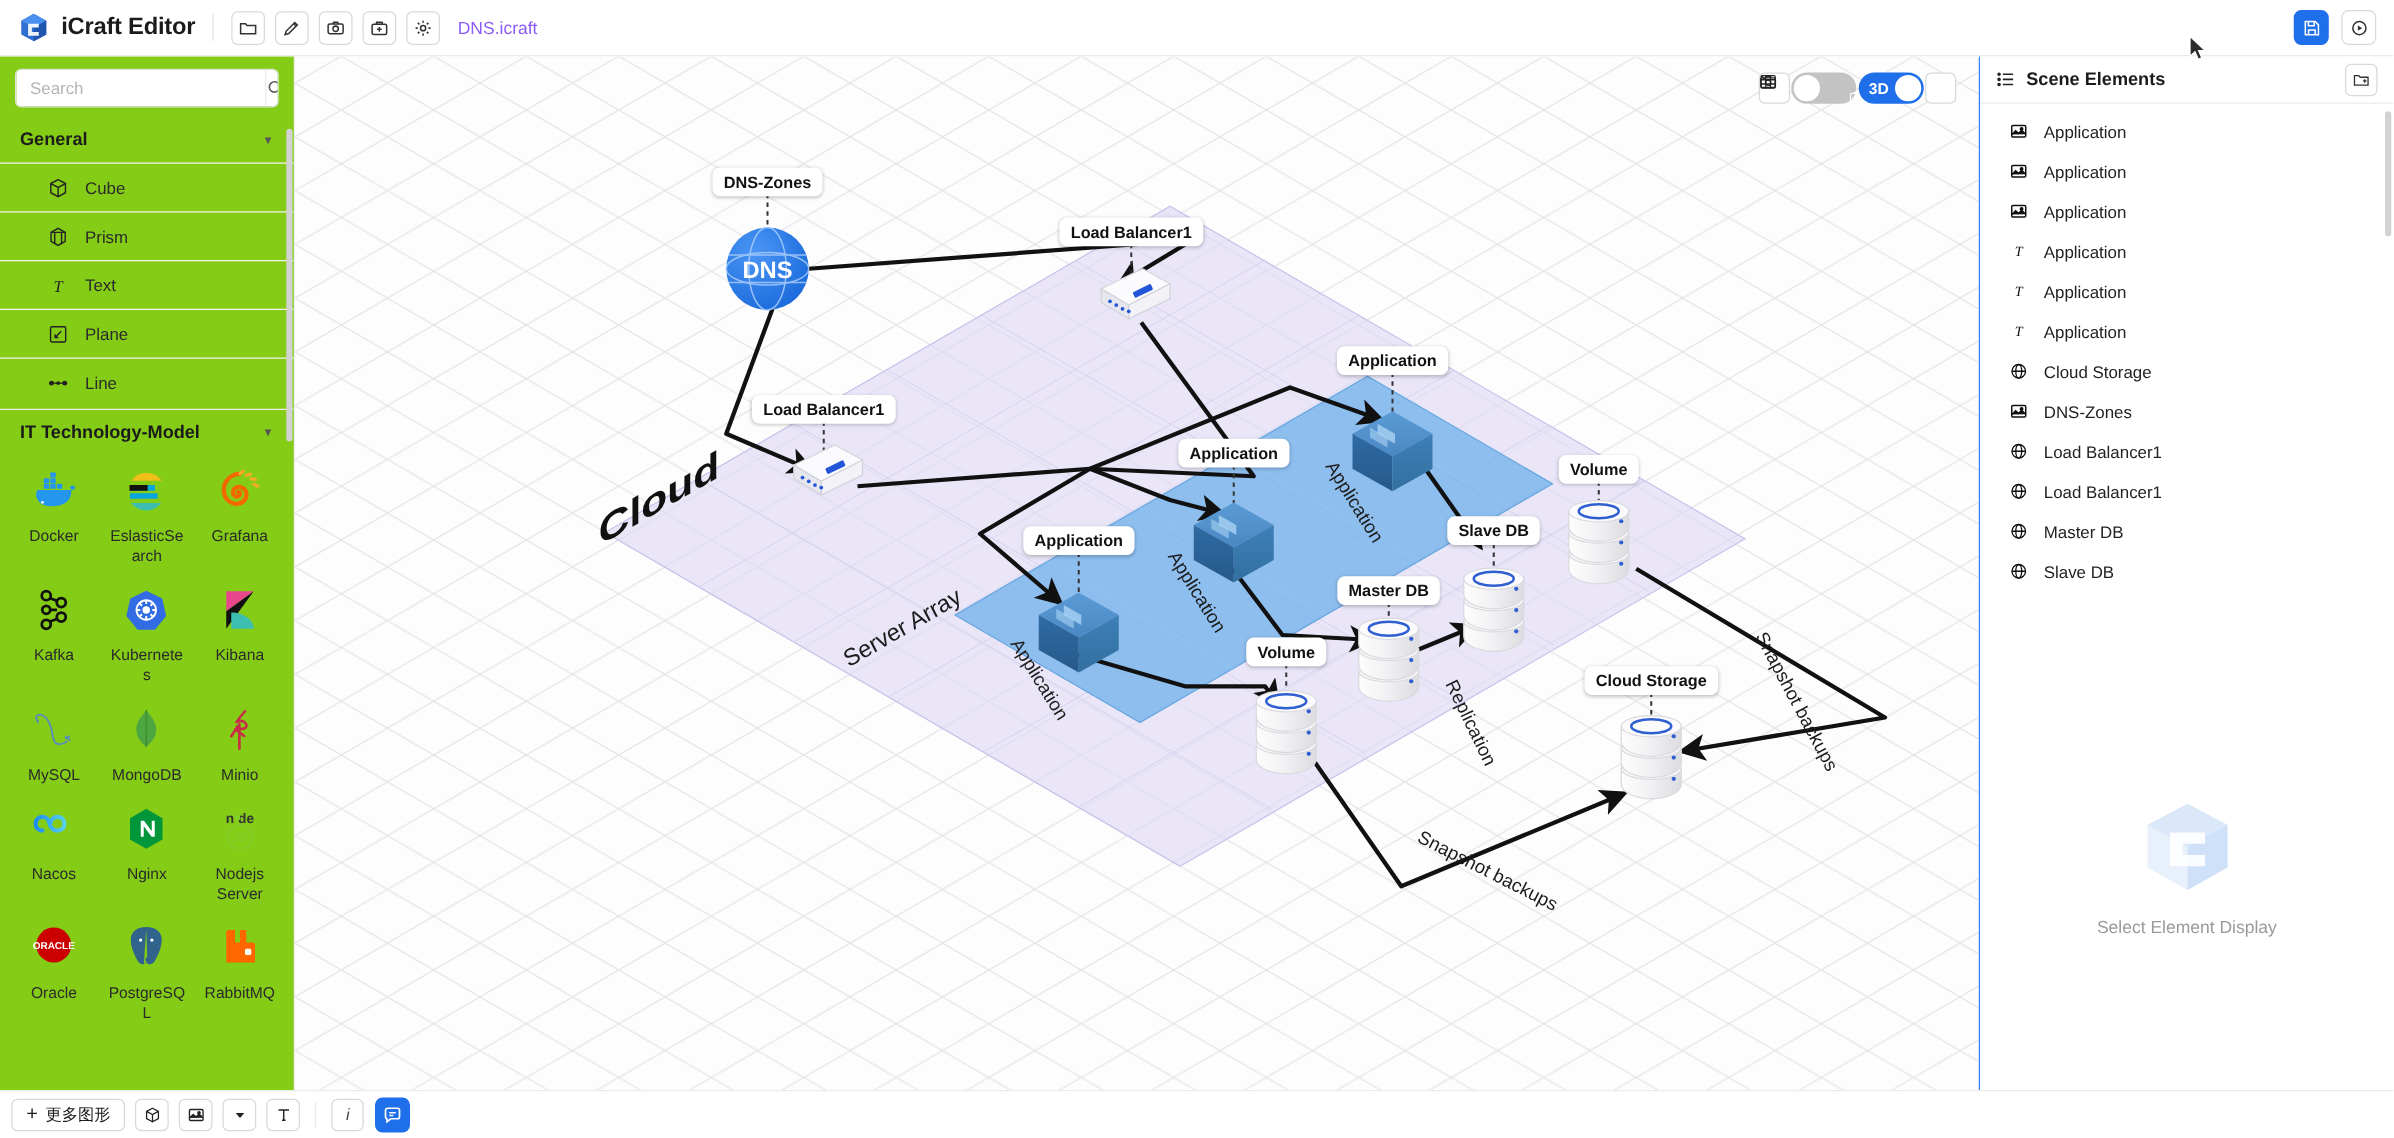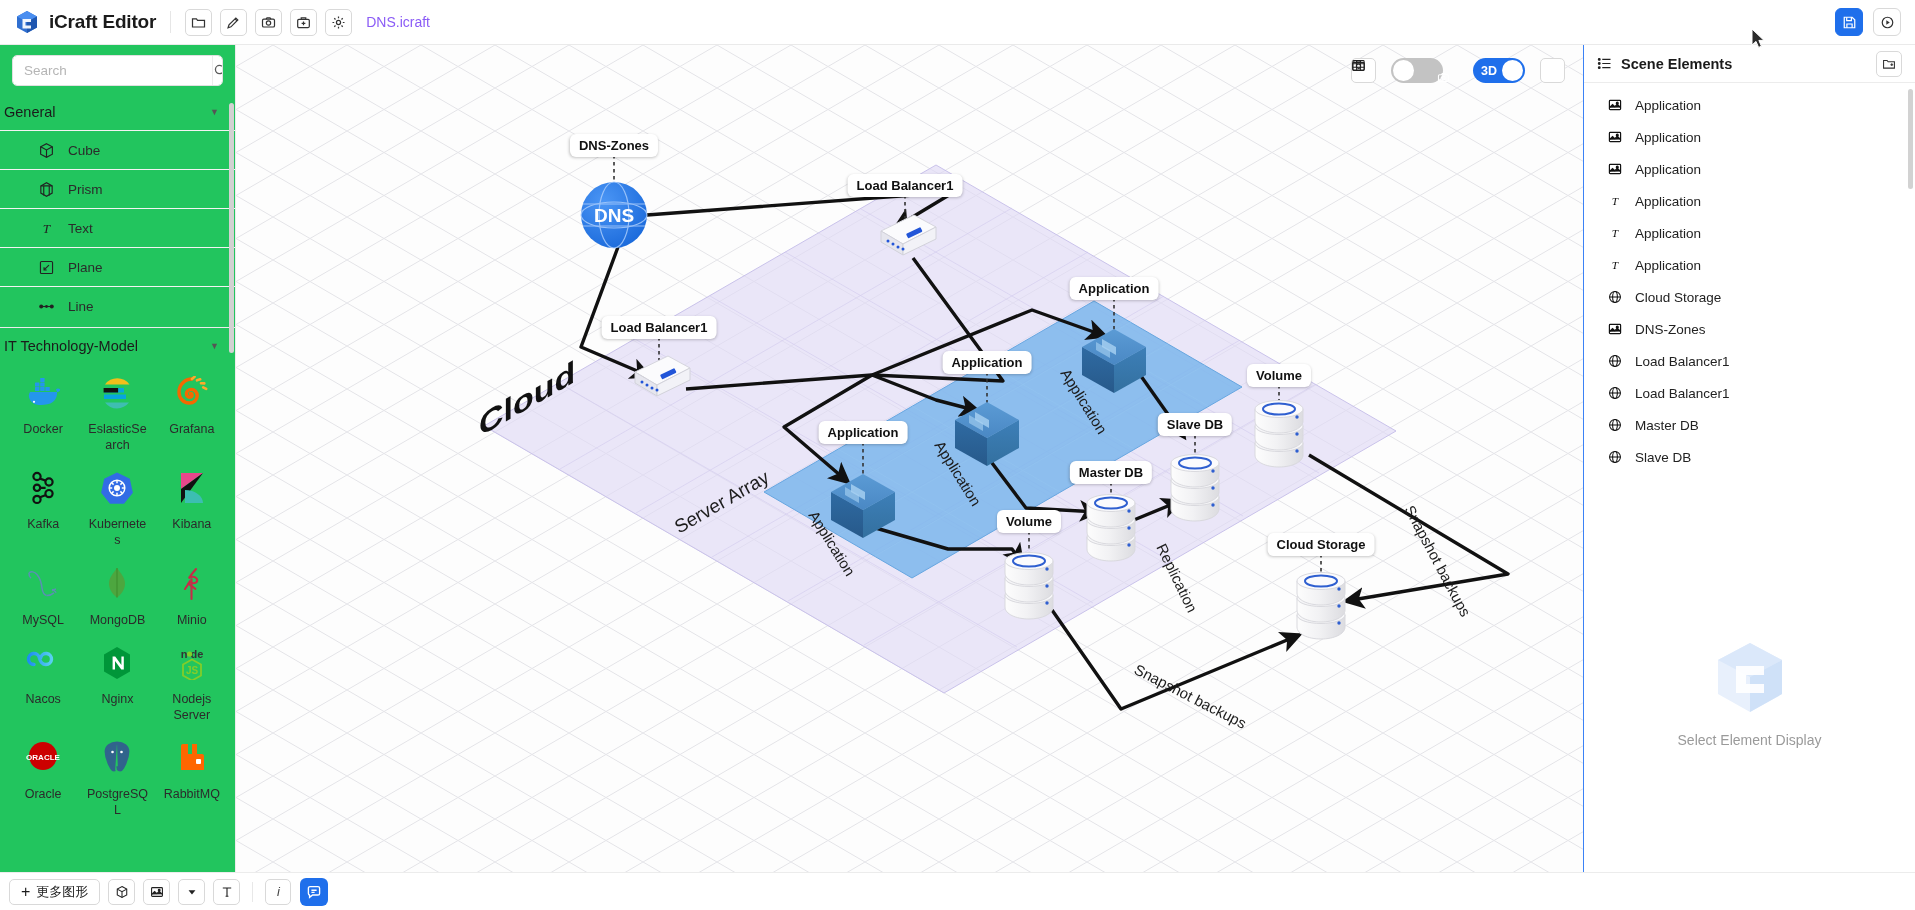--- a/index.html
+++ b/index.html
@@ -34,39 +34,39 @@
   .hbtn-r {
     width: 28px; height: 28px; border-radius: 6px; display: flex;
     align-items: center; justify-content: center; margin-left: 10px; cursor: pointer;
   }
   .hbtn-r.primary { background: #1f6feb; border: 1px solid #1f6feb; }
   .hbtn-r.plain { background: #fff; border: 1px solid #d9d9d9; }
 
   
   #left-panel {
     position: absolute; top: 45px; left: 0; width: 236px; height: 827px;
-    background: #22c55e; border-right: 1px solid #ececec; overflow: hidden;
+    background: #84cc16; border-right: 1px solid #ececec; overflow: hidden;
   }
   #search-wrap { padding: 10px 12px 8px 12px; }
   #search-box {
     display: flex; align-items: center; height: 31px;
     border: 1px solid #e0e0e0; border-radius: 5px; overflow: hidden;
   }
   #search-input {
     flex: 1; border: 0; outline: 0; height: 29px; padding: 0 11px;
     font-size: 13.5px; color: #333; font-family: "Liberation Sans", sans-serif;
   }
   #search-input::placeholder { color: #b5b5b5; }
   #search-btn {
     width: 34px; height: 29px; display: flex; align-items: center; justify-content: center;
     border-left: 1px solid #ececec; cursor: pointer; background: #fff;
   }
   .sec-head {
-    display: flex; align-items: center; padding: 10px 16px 10px 4px;
-    font-size: 14.5px; font-weight: normal; color: #1b1b1b; cursor: pointer;
+    display: flex; align-items: center; padding: 10px 16px 10px 16px;
+    font-size: 14.5px; font-weight: bold; color: #1b1b1b; cursor: pointer;
   }
   .sec-head .caret { margin-left: auto; font-size: 9px; color: #555; }
   .prim-item {
     display: flex; align-items: center; height: 39px; padding-left: 36px;
     border-top: 1px solid #f3f3f3; font-size: 13.5px; color: #2b2b2b; cursor: pointer;
   }
   .prim-item .pi-icon {
     width: 20px; height: 20px; display: flex; align-items: center; justify-content: center;
     margin-right: 12px;
   }
@@ -127,21 +127,21 @@
   
   #canvas-toolbar {
     position: absolute; top: 13px; right: 18px; display: flex; align-items: center; z-index: 20;
   }
   .ctb {
     width: 25px; height: 25px; border: 1px solid #d9d9d9; border-radius: 5px; background: #fff;
     display: flex; align-items: center; justify-content: center; cursor: pointer;
   }
   .toggle {
     width: 52px; height: 25px; border-radius: 13px; position: relative; cursor: pointer;
-    margin: 0 15px; display: flex; align-items: center;
+    margin: 0 1px; display: flex; align-items: center;
   }
   .toggle.off { background: #c3c3c3; }
   .toggle.on { background: #1f6feb; }
   .knob {
     width: 21px; height: 21px; border-radius: 50%; background: #fff; position: absolute;
   }
   .toggle.off .knob { left: 2px; }
   .toggle.on .knob { right: 2px; }
   .toggle .tg-ico { position: absolute; right: 6px; display:flex; }
   .toggle .tg-txt {

